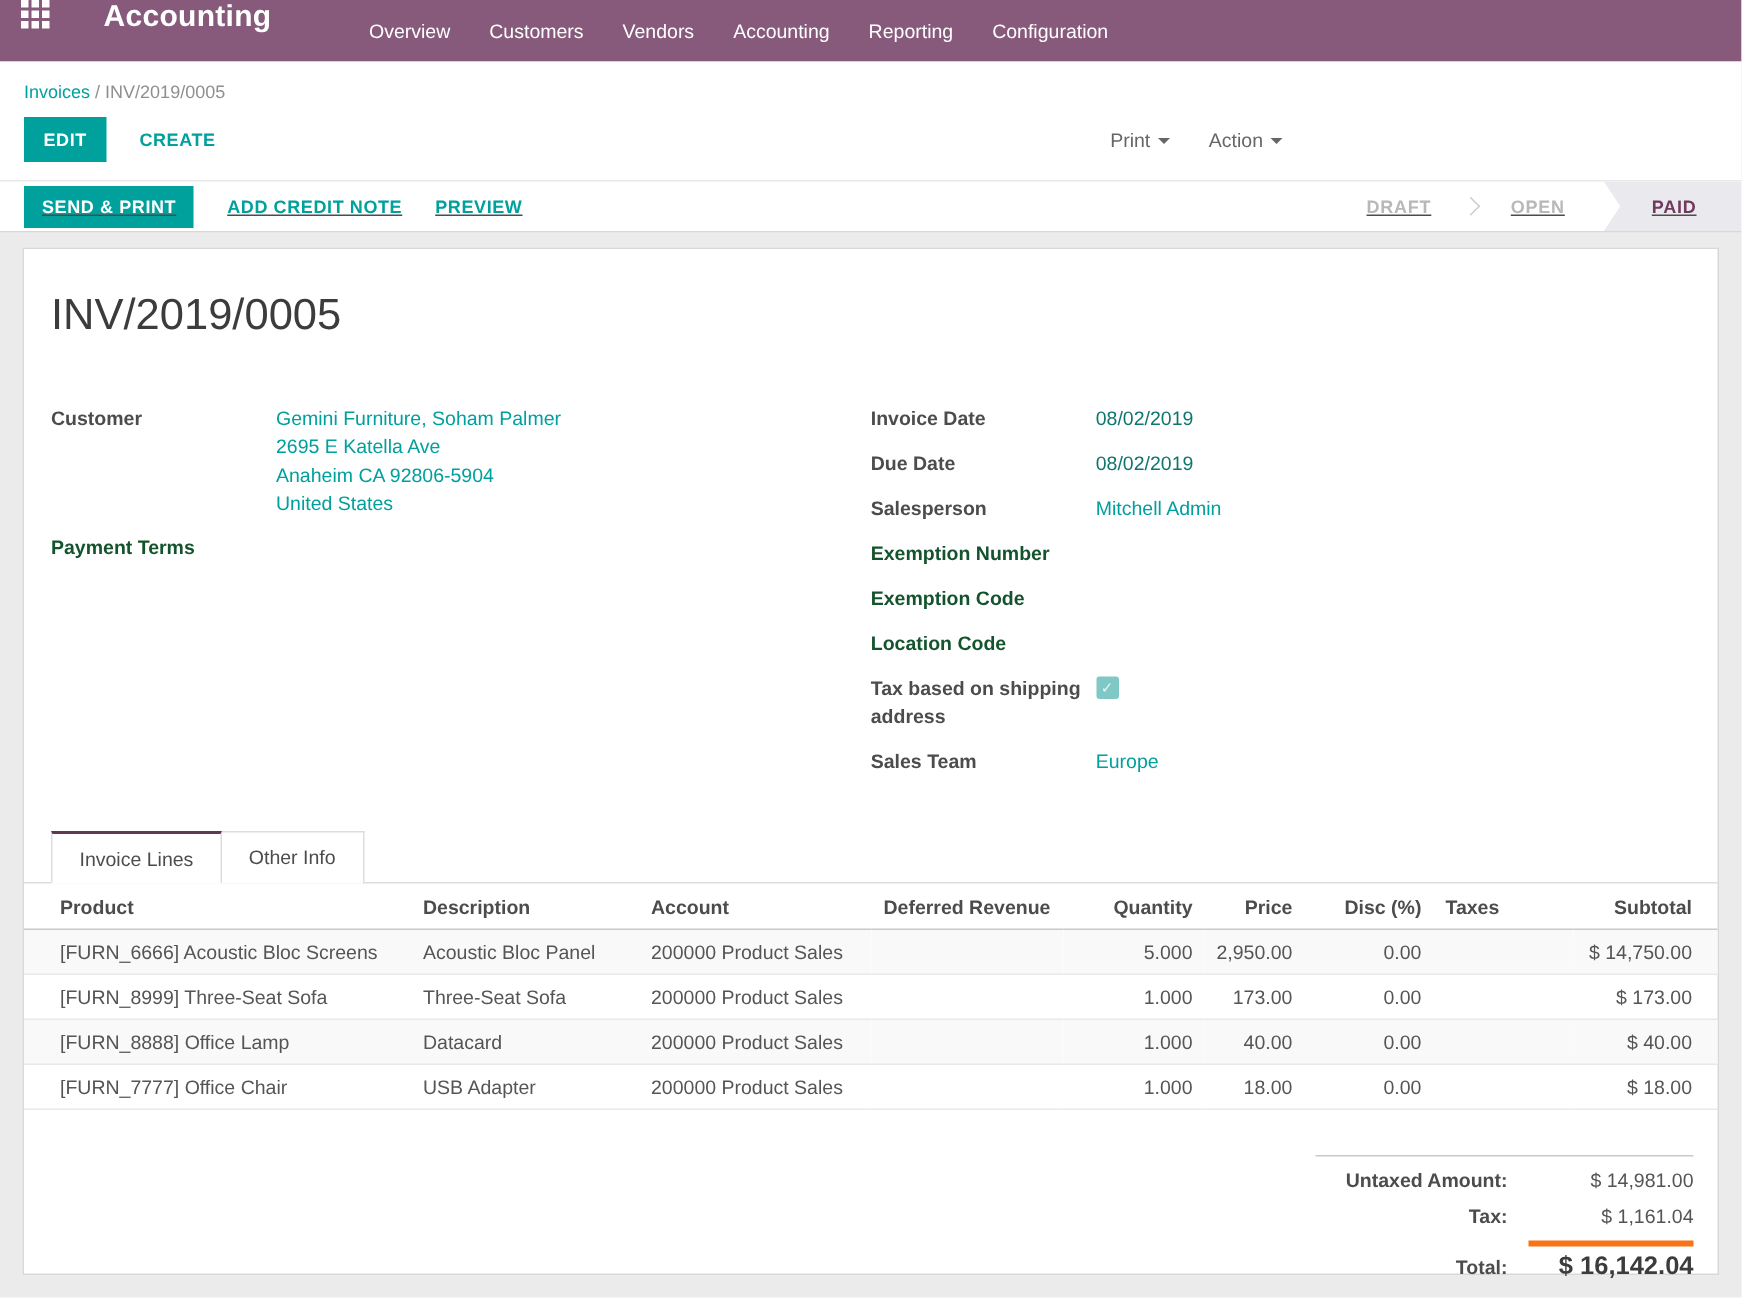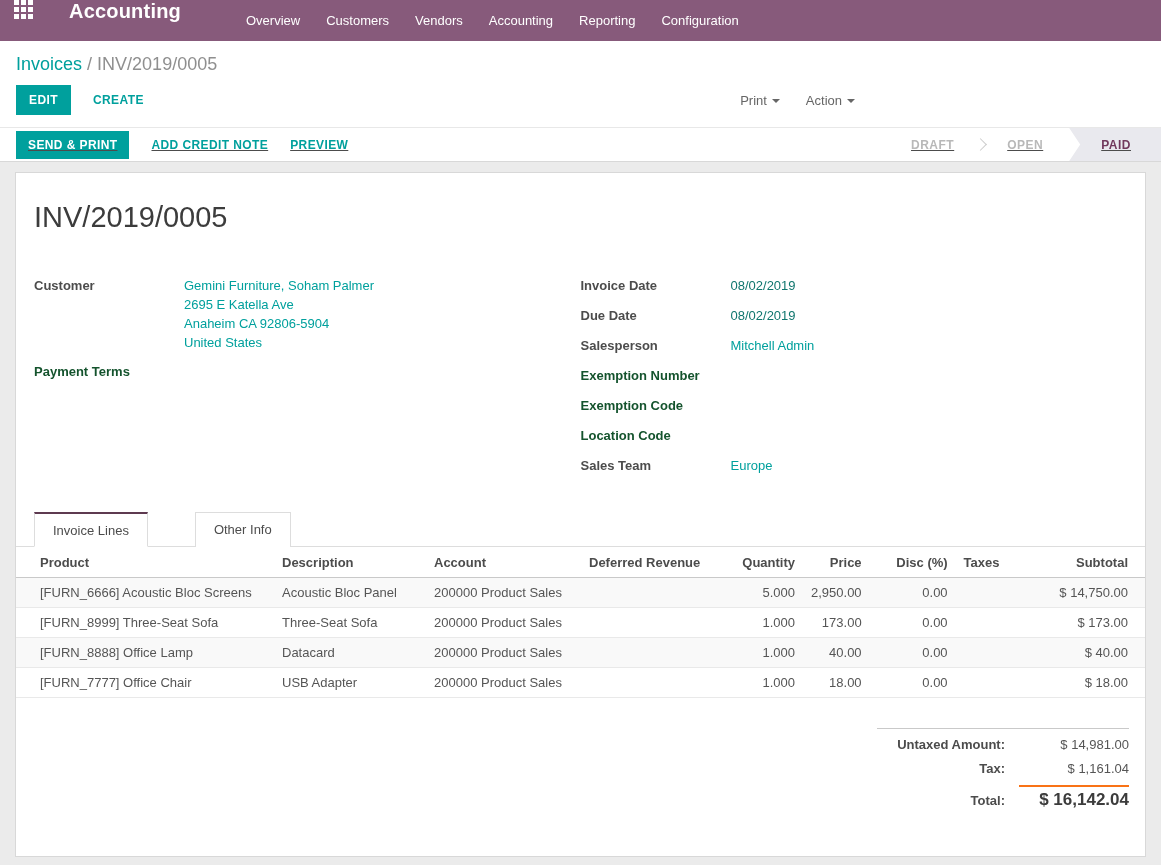--- a/index.html
+++ b/index.html
@@ -21,21 +21,21 @@
   }
   .apps-btn { padding: 0 16px 0 14px; display: flex; align-items: center; cursor: pointer; }
   .grid-icon { display: grid; grid-template-columns: repeat(3, 5px); grid-gap: 2px; }
   .grid-icon span { width: 5px; height: 5px; background: #fff; }
   .brand { font-size: 20px; font-weight: bold; margin: 0 52px 0 20px; letter-spacing: .2px; }
   .nav-menu { display: flex; align-items: center; height: 100%; }
   .nav-item { padding: 0 13px; line-height: 41px; font-size: 13px; color: #fff; cursor: pointer; }
 
   
   .control-panel { background: #fff; padding: 13px 16px 0 16px; }
-  .breadcrumb { font-size: 18px; margin-bottom: 10px; }
+  .breadcrumb { font-size: 12px; margin-bottom: 10px; }
   .breadcrumb .bc-link { color: #00A09D; cursor: pointer; }
   .breadcrumb .bc-sep, .breadcrumb .bc-current { color: #8f8f8f; }
   .buttons-row { display: flex; align-items: center; padding-bottom: 12px; }
   .btn-primary {
     background: #00A09D; color: #fff; border: none;
     font-family: inherit; font-size: 12px; font-weight: bold;
     padding: 8px 13px; letter-spacing: .4px; cursor: pointer;
   }
   .btn-link {
     background: none; border: none; color: #00A09D;
@@ -101,21 +101,21 @@
   .field-value.link, .addr div { color: #00A09D; cursor: pointer; line-height: 19px; }
   .col-right .field-row { margin-bottom: 11px; }
   .checkbox {
     width: 15px; height: 15px; background: #7fc8c5; border-radius: 2px;
     display: flex; align-items: center; justify-content: center;
     color: #e8f6f5; font-size: 10px; margin-top: 2px; cursor: default;
   }
 
   
   .notebook { margin-top: 26px; }
-  .tab-row { padding-left: 18px; border-bottom: 1px solid #ddd; display: flex; gap: 48px; }
+  .tab-row { padding-left: 18px; border-bottom: 1px solid #ddd; display: flex; }
   .tab {
     padding: 9px 18px 8px 18px;
     border: 1px solid #ddd; border-bottom: none;
     margin-bottom: -1px; margin-right: -1px;
     background: #fff; cursor: pointer; color: #4c4c4c;
     position: relative;
   }
   .tab.active { border-top: 2px solid #5e3a50; background: #fff; z-index: 2; border-bottom: 1px solid #fff; }
 
   
@@ -131,21 +131,21 @@
   table.lines th:first-child, table.lines td:first-child { padding-left: 24px; }
   table.lines th.num, table.lines td.num { text-align: right; }
   table.lines th:last-child, table.lines td:last-child { padding-right: 17px; }
 
   
   .totals { width: 252px; margin: 30px 16px 0 auto; }
   .t-row { display: flex; align-items: baseline; justify-content: flex-end; padding: 5px 0 4px 0; }
   .t-row.first { border-top: 1px solid #c9c9c9; padding-top: 8px; }
   .t-label { flex: 1; text-align: right; font-weight: bold; color: #4c4c4c; padding-right: 14px; }
   .t-value { width: 110px; text-align: right; color: #555; }
-  .t-value.big { font-size: 17px; font-weight: bold; color: #3c3c3c; border-top: 2px solid #f97316; padding-top: 3px; }
+  .t-value.big { font-size: 17px; font-weight: bold; color: #3c3c3c; border-top: 4px solid #f97316; padding-top: 3px; }
   .t-row.paid-row { padding: 9px 0 8px 0; color: #666; position: relative; }
 </style>
 </head>
 <body>
 
 <div class="navbar">
   <div class="apps-btn">
     <div class="grid-icon">
       <span></span>
         <span></span>
@@ -241,20 +241,26 @@
           <div class="field-value link">Mitchell Admin</div>
         </div>
         <div class="field-row">
           <div class="field-label muted">Exemption Number</div>
         </div>
         <div class="field-row">
           <div class="field-label muted">Exemption Code</div>
         </div>
         <div class="field-row">
           <div class="field-label muted">Location Code</div>
+        </div>
+        <div class="field-row">
+          <div class="field-label">Tax based on shipping address</div>
+          <div class="checkbox">
+            <span>✓</span>
+          </div>
         </div>
         <div class="field-row">
           <div class="field-label">Sales Team</div>
           <div class="field-value link">Europe</div>
         </div>
       </div>
     </div>
 
     <div class="notebook">
       <div class="tab-row">

